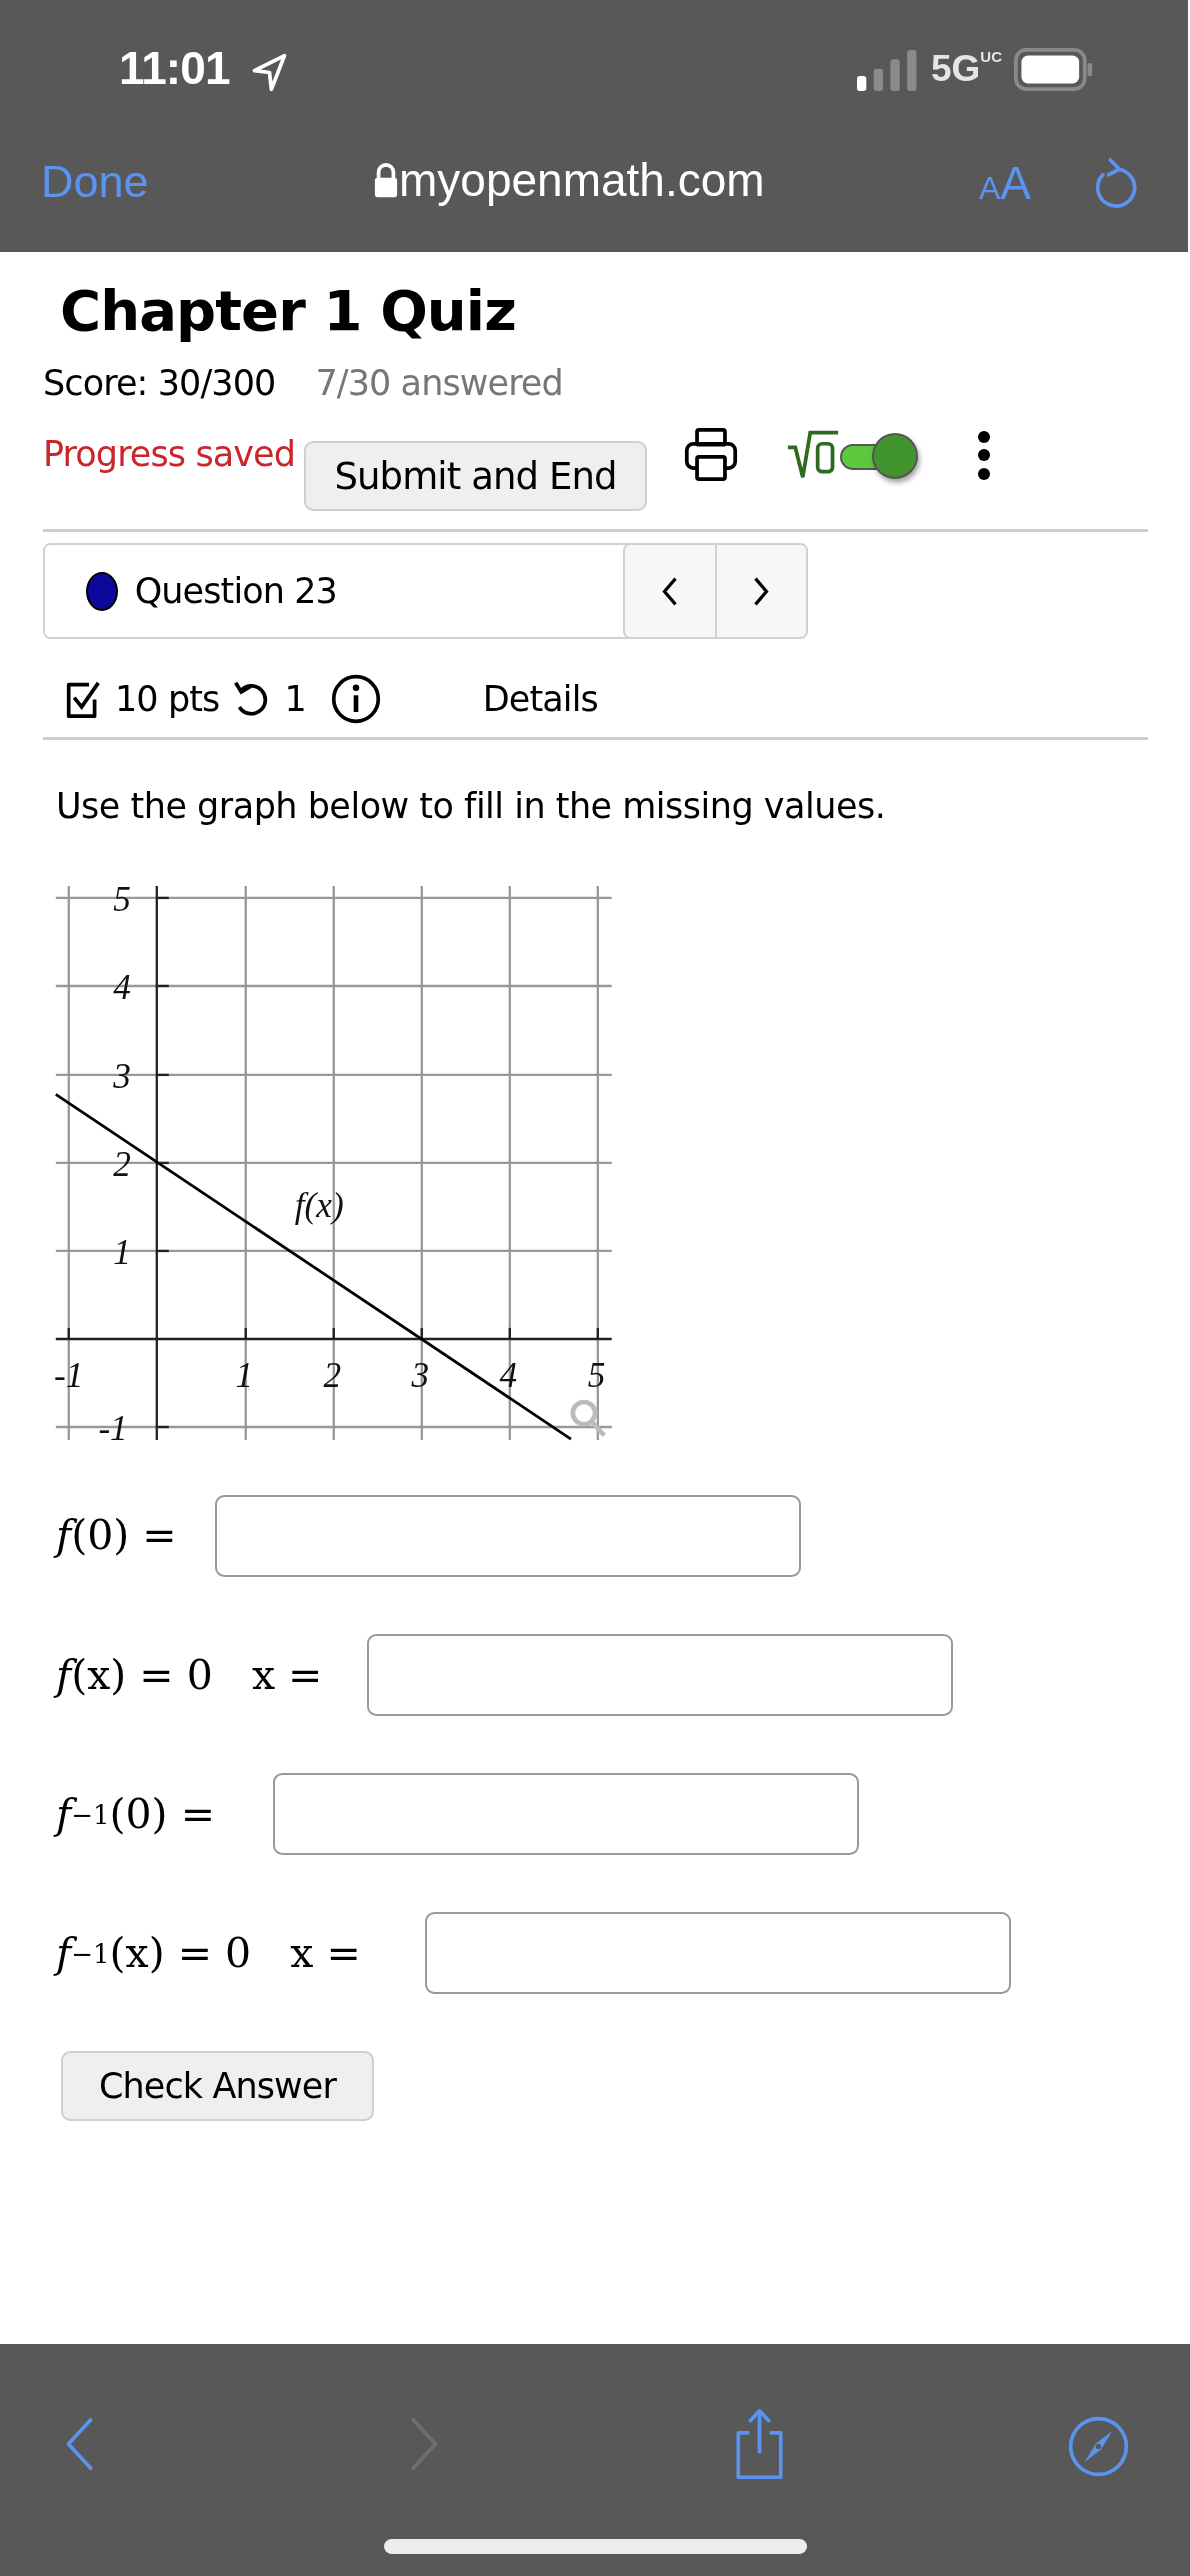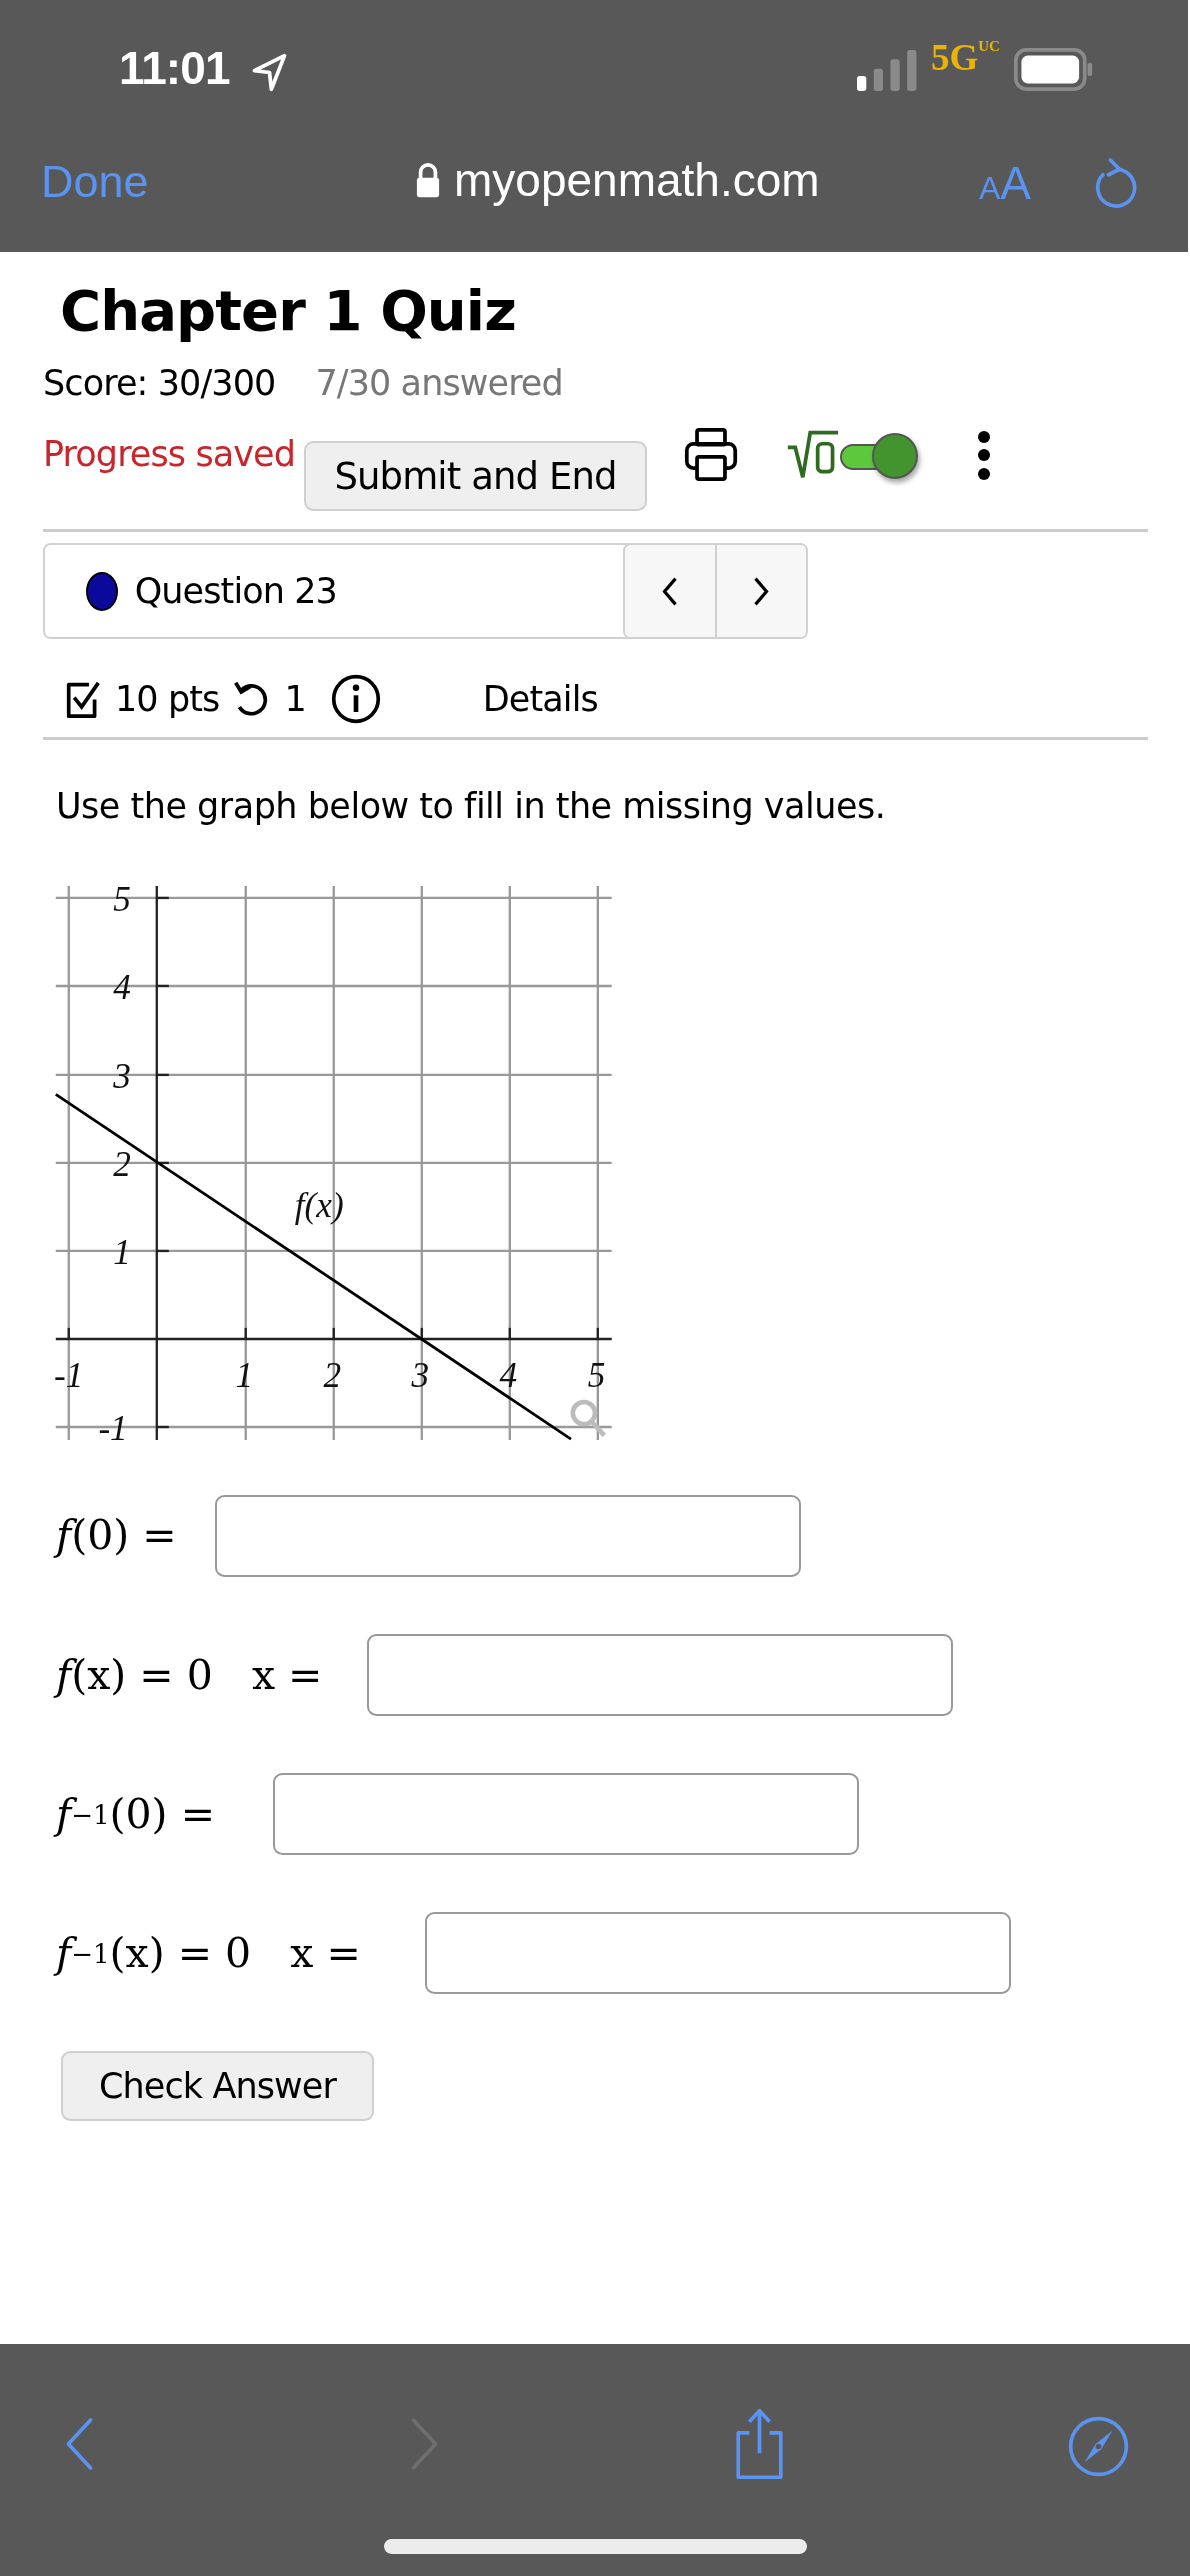--- a/index.html
+++ b/index.html
@@ -4,26 +4,26 @@
 <style>
   * { box-sizing: border-box; margin: 0; padding: 0; }
   html, body { width: 1191px; height: 2576px; background: #ffffff; overflow: hidden; }
   body { position: relative; font-family: "DejaVu Sans", sans-serif; color: #000; }
 
   
   .top-chrome { position: absolute; left: 0; top: 0; width: 1188px; height: 252px; background: #585858; padding-left: 16px; }
   .status-time { position: absolute; left: 119px; top: 41px; font-family: "Liberation Sans", sans-serif; font-size: 46px; font-weight: 600; color: #fff; letter-spacing: -0.9px; }
   .loc-icon { position: absolute; left: 247px; top: 50px; width: 45px; height: 45px; }
   .signal { position: absolute; left: 857px; top: 50px; width: 65px; height: 41px; }
-  .net { position: absolute; left: 931px; top: 36px; font-family: Liberation Serif, serif; font-size: 37px; color: #eab308; font-weight: 600; }
+  .net { position: absolute; left: 931px; top: 48px; font-family: Liberation Sans, sans-serif; font-size: 37px; color: #e5e5e5; font-weight: 600; }
   .net sup { font-size: 15px; line-height: 1; position: relative; top: -5.6px; display: inline-block; width: 11px; text-align: center; }
   .battery { position: absolute; left: 1014px; top: 48px; width: 80px; height: 43px; }
 
   .done-btn { position: absolute; left: 41px; top: 156px; font-family: "Liberation Sans", sans-serif; font-size: 45px; color: #5a93f0; cursor: pointer; }
-  .url-wrap { position: absolute; left: 415px; top: 152px; height: 56px; display: flex; align-items: center; gap: 13px; }
+  .url-wrap { position: absolute; left: 373px; top: 152px; height: 56px; display: flex; align-items: center; }
   .url-text { font-family: "Liberation Sans", sans-serif; font-size: 46px; color: #fff; font-weight: 500; }
   .aa-btn { position: absolute; left: 979px; top: 156px; font-family: "Liberation Sans", sans-serif; color: #5a93f0; cursor: pointer; }
   .aa-btn .small { font-size: 32px; }
   .aa-btn .big { font-size: 46px; }
   .reload-btn { position: absolute; left: 1090px; top: 156px; width: 48px; height: 56px; cursor: pointer; }
 
   
   .page-title { position: absolute; left: 60px; top: 278px; font-size: 56px; font-weight: bold; letter-spacing: -0.9px; }
   .score-row { position: absolute; left: 43px; top: 363px; font-size: 35px; display: flex; gap: 40px; letter-spacing: -0.9px; }
   .answered { color: #777; }

